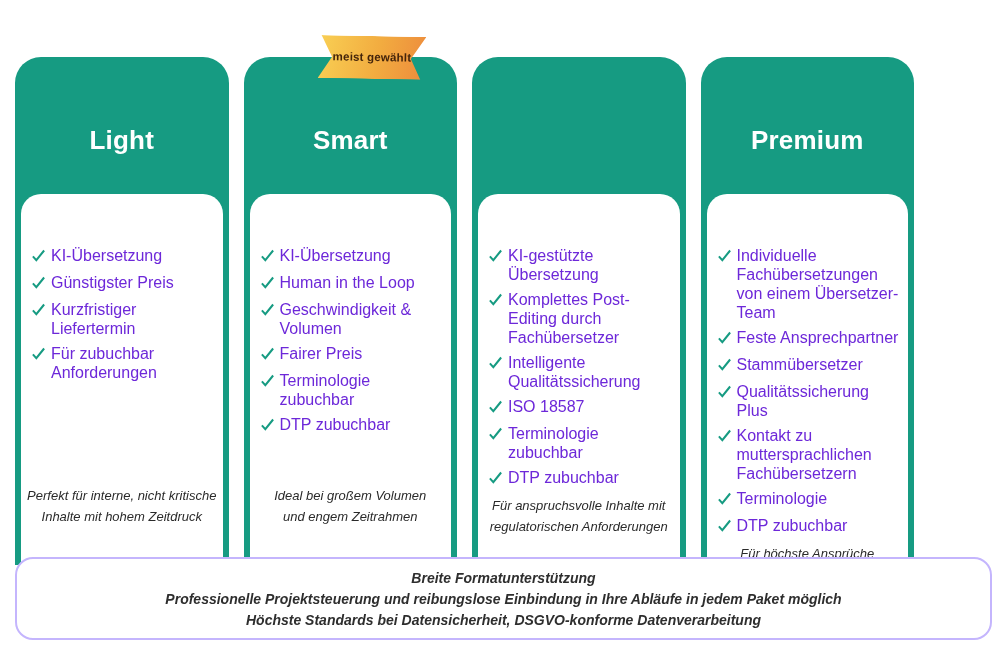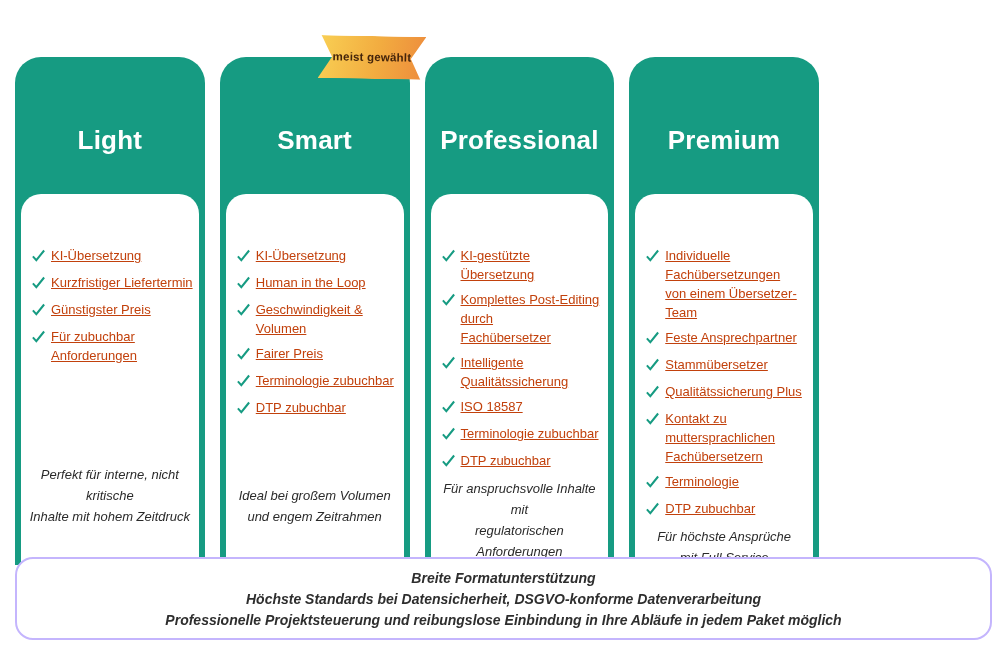--- a/index.html
+++ b/index.html
@@ -3,21 +3,21 @@
 <meta charset="utf-8">
 <style>
   * { margin: 0; padding: 0; box-sizing: border-box; }
   html, body { width: 1000px; height: 655px; background: #ffffff; overflow: hidden; }
   body { font-family: "Liberation Sans", "DejaVu Sans", sans-serif; position: relative; }
 
   .stage { position: absolute; left: 0; top: 12px; width: 1000px; height: 655px; background: #ffffff; }
 
   
   .cards-row {
-    position: absolute; left: 15px; top: 45px; width: 804px; height: 508px;
+    position: absolute; left: 15px; top: 45px; width: 899px; height: 508px;
     display: flex; gap: 15px; z-index: 1;
   }
   .card {
     position: relative; width: 233px; height: 508px;
     background: #169B82; border-radius: 26px 26px 0 0;
   }
   .card-header {
     position: absolute; left: 0; top: 0; right: 0; height: 137px;
     display: flex; align-items: center; justify-content: center;
     padding-top: 30px;
@@ -33,21 +33,21 @@
   .feature-list {
     list-style: none; padding: 52px 4px 0 10px; flex: 1 1 auto;
   }
   .feature-item {
     display: flex; align-items: flex-start; margin-bottom: 6px;
   }
   .check-wrap {
     flex: 0 0 20px; padding-top: 2px;
   }
   .feature-text {
-    font-size: 13px; line-height: 19px; color: #c2410c; white-space: pre-line; text-decoration: underline;
+    font-size: 16px; line-height: 19px; color: #6d28d9; white-space: pre-line;
   }
   .card-footer-note {
     flex: 0 0 auto; margin-bottom: 38px; text-align: center;
     font-style: italic; font-size: 13px; line-height: 21px; color: #2a2a2a;
     white-space: pre-line; padding: 0 6px;
   }
 
   
   .badge {
     position: absolute; left: 318px; top: 24px; width: 108px; height: 43px;
@@ -93,27 +93,27 @@
           <li class="feature-item">
             <span class="check-wrap"><svg viewBox="0 0 24 24" width="15" height="15">
                   <path d="M3 13.5 L8.5 19.5 L21 4" fill="none" stroke-width="3.2" stroke="#169B82"></path>
                 </svg></span>
             <span class="feature-text">KI-Übersetzung</span>
           </li>
           <li class="feature-item">
             <span class="check-wrap"><svg viewBox="0 0 24 24" width="15" height="15">
                   <path d="M3 13.5 L8.5 19.5 L21 4" fill="none" stroke-width="3.2" stroke="#169B82"></path>
                 </svg></span>
+            <span class="feature-text">Günstigster Preis</span>
+          </li>
+          <li class="feature-item">
+            <span class="check-wrap"><svg viewBox="0 0 24 24" width="15" height="15">
+                  <path d="M3 13.5 L8.5 19.5 L21 4" fill="none" stroke-width="3.2" stroke="#169B82"></path>
+                </svg></span>
             <span class="feature-text">Kurzfristiger Liefertermin</span>
-          </li>
-          <li class="feature-item">
-            <span class="check-wrap"><svg viewBox="0 0 24 24" width="15" height="15">
-                  <path d="M3 13.5 L8.5 19.5 L21 4" fill="none" stroke-width="3.2" stroke="#169B82"></path>
-                </svg></span>
-            <span class="feature-text">Günstigster Preis</span>
           </li>
           <li class="feature-item">
             <span class="check-wrap"><svg viewBox="0 0 24 24" width="15" height="15">
                   <path d="M3 13.5 L8.5 19.5 L21 4" fill="none" stroke-width="3.2" stroke="#169B82"></path>
                 </svg></span>
             <span class="feature-text">Für zubuchbar Anforderungen</span>
           </li>
         </ul>
         <div class="card-footer-note">Perfekt für interne, nicht kritische
 Inhalte mit hohem Zeitdruck</div>
@@ -162,23 +162,20 @@
                 </svg></span>
             <span class="feature-text">DTP zubuchbar</span>
           </li>
         </ul>
         <div class="card-footer-note">Ideal bei großem Volumen
 und engem Zeitrahmen</div>
       </div>
     </div>
 
     <div class="card">
-      <div class="card-header">
-        <div class="card-title">Professional</div>
-      </div>
       <div class="card-body">
         <ul class="feature-list">
           <li class="feature-item">
             <span class="check-wrap"><svg viewBox="0 0 24 24" width="15" height="15">
                   <path d="M3 13.5 L8.5 19.5 L21 4" fill="none" stroke-width="3.2" stroke="#169B82"></path>
                 </svg></span>
             <span class="feature-text">KI-gestützte Übersetzung</span>
           </li>
           <li class="feature-item">
             <span class="check-wrap"><svg viewBox="0 0 24 24" width="15" height="15">
@@ -270,17 +267,17 @@
         </ul>
         <div class="card-footer-note">Für höchste Ansprüche
 mit Full Service</div>
       </div>
     </div>
 
   </div>
 
   <div class="info-banner">
     <div class="banner-line">Breite Formatunterstützung</div>
+    <div class="banner-line">Professionelle Projektsteuerung und reibungslose Einbindung in Ihre Abläufe in jedem Paket möglich</div>
     <div class="banner-line">Höchste Standards bei Datensicherheit, DSGVO-konforme Datenverarbeitung</div>
-    <div class="banner-line">Professionelle Projektsteuerung und reibungslose Einbindung in Ihre Abläufe in jedem Paket möglich</div>
   </div>
 
 </div>
 
 </body></html>

